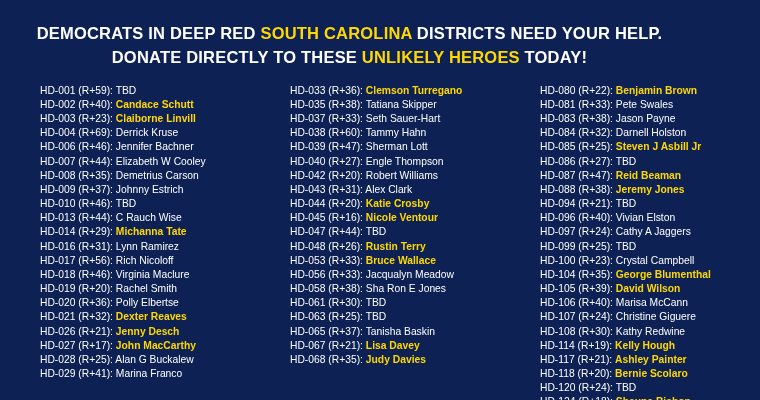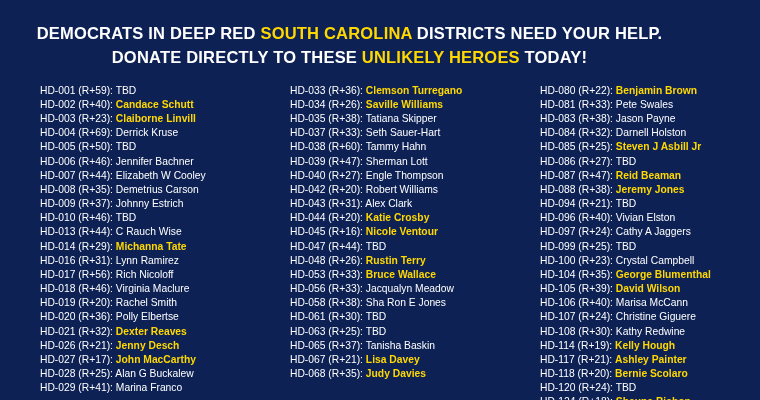--- a/index.html
+++ b/index.html
@@ -77,42 +77,40 @@
       <span>DONATE DIRECTLY TO THESE </span><span class="hl-accent">UNLIKELY HEROES</span><span> TODAY!</span>
     </div>
   </div>
 
   <div class="columns">
     <div class="column" id="col0">
         <div class="entry"><span class="dist">HD-001 (R+59):</span> <span class="name-plain">TBD</span></div>
         <div class="entry"><span class="dist">HD-002 (R+40):</span> <span class="name-hl">Candace Schutt</span></div>
         <div class="entry"><span class="dist">HD-003 (R+23):</span> <span class="name-hl">Claiborne Linvill</span></div>
         <div class="entry"><span class="dist">HD-004 (R+69):</span> <span class="name-plain">Derrick Kruse</span></div>
-        <div class="entry"><span class="dist">HD-005 (R+50):</span> <span class="name-plain">TBD</span></div>
         <div class="entry"><span class="dist">HD-006 (R+46):</span> <span class="name-plain">Jennifer Bachner</span></div>
         <div class="entry"><span class="dist">HD-007 (R+44):</span> <span class="name-plain">Elizabeth W Cooley</span></div>
         <div class="entry"><span class="dist">HD-008 (R+35):</span> <span class="name-plain">Demetrius Carson</span></div>
         <div class="entry"><span class="dist">HD-009 (R+37):</span> <span class="name-plain">Johnny Estrich</span></div>
         <div class="entry"><span class="dist">HD-010 (R+46):</span> <span class="name-plain">TBD</span></div>
         <div class="entry"><span class="dist">HD-013 (R+44):</span> <span class="name-plain">C Rauch Wise</span></div>
         <div class="entry"><span class="dist">HD-014 (R+29):</span> <span class="name-hl">Michanna Tate</span></div>
         <div class="entry"><span class="dist">HD-016 (R+31):</span> <span class="name-plain">Lynn Ramirez</span></div>
         <div class="entry"><span class="dist">HD-017 (R+56):</span> <span class="name-plain">Rich Nicoloff</span></div>
         <div class="entry"><span class="dist">HD-018 (R+46):</span> <span class="name-plain">Virginia Maclure</span></div>
         <div class="entry"><span class="dist">HD-019 (R+20):</span> <span class="name-plain">Rachel Smith</span></div>
         <div class="entry"><span class="dist">HD-020 (R+36):</span> <span class="name-plain">Polly Elbertse</span></div>
         <div class="entry"><span class="dist">HD-021 (R+32):</span> <span class="name-hl">Dexter Reaves</span></div>
         <div class="entry"><span class="dist">HD-026 (R+21):</span> <span class="name-hl">Jenny Desch</span></div>
         <div class="entry"><span class="dist">HD-027 (R+17):</span> <span class="name-hl">John MacCarthy</span></div>
         <div class="entry"><span class="dist">HD-028 (R+25):</span> <span class="name-plain">Alan G Buckalew</span></div>
         <div class="entry"><span class="dist">HD-029 (R+41):</span> <span class="name-plain">Marina Franco</span></div>
       </div>
     <div class="column" id="col1">
         <div class="entry"><span class="dist">HD-033 (R+36):</span> <span class="name-hl">Clemson Turregano</span></div>
-        <div class="entry"><span class="dist">HD-034 (R+26):</span> <span class="name-hl">Saville Williams</span></div>
         <div class="entry"><span class="dist">HD-035 (R+38):</span> <span class="name-plain">Tatiana Skipper</span></div>
         <div class="entry"><span class="dist">HD-037 (R+33):</span> <span class="name-plain">Seth Sauer-Hart</span></div>
         <div class="entry"><span class="dist">HD-038 (R+60):</span> <span class="name-plain">Tammy Hahn</span></div>
         <div class="entry"><span class="dist">HD-039 (R+47):</span> <span class="name-plain">Sherman Lott</span></div>
         <div class="entry"><span class="dist">HD-040 (R+27):</span> <span class="name-plain">Engle Thompson</span></div>
         <div class="entry"><span class="dist">HD-042 (R+20):</span> <span class="name-plain">Robert Williams</span></div>
         <div class="entry"><span class="dist">HD-043 (R+31):</span> <span class="name-plain">Alex Clark</span></div>
         <div class="entry"><span class="dist">HD-044 (R+20):</span> <span class="name-hl">Katie Crosby</span></div>
         <div class="entry"><span class="dist">HD-045 (R+16):</span> <span class="name-hl">Nicole Ventour</span></div>
         <div class="entry"><span class="dist">HD-047 (R+44):</span> <span class="name-plain">TBD</span></div>

